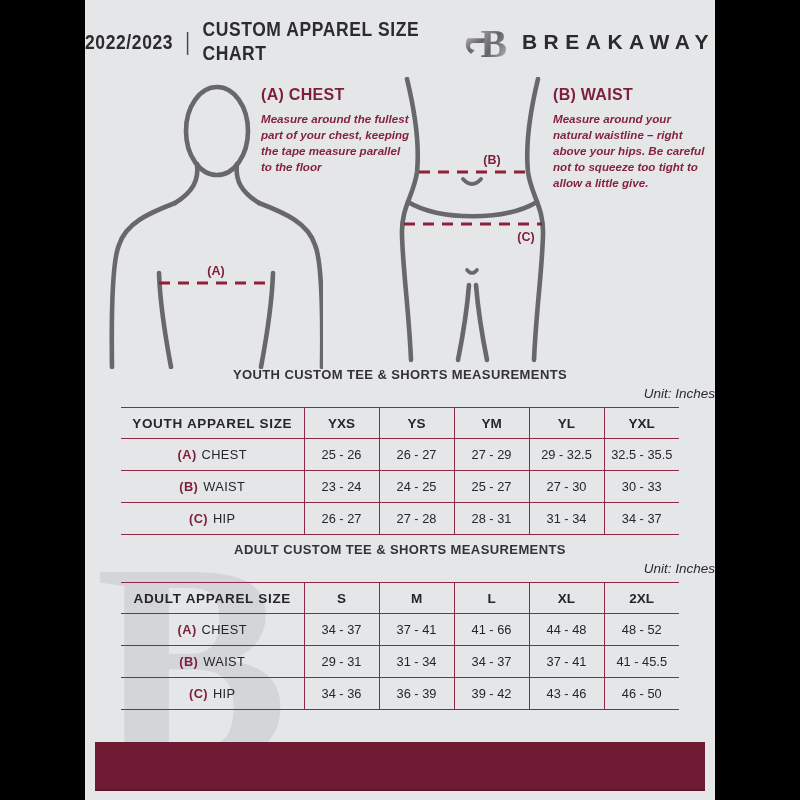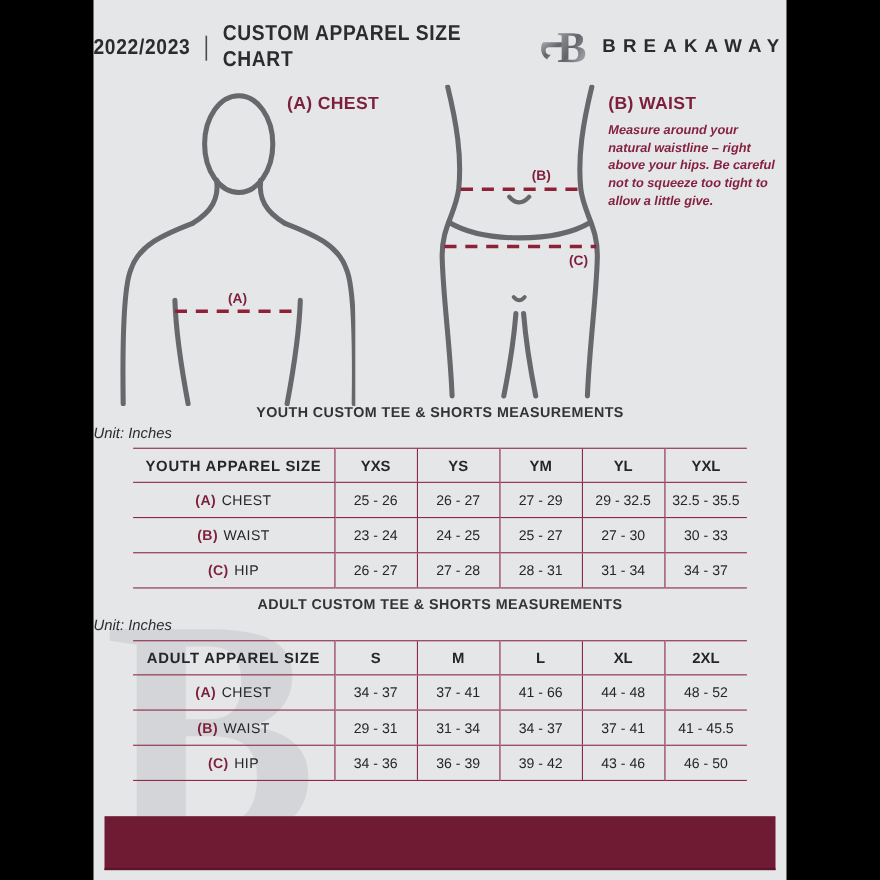--- a/index.html
+++ b/index.html
@@ -12,39 +12,39 @@
              font-family:"Liberation Serif",serif;font-weight:bold;font-size:290px;line-height:1;
              color:rgba(110,110,122,0.14);pointer-events:none;}
 
   
   .hdr{position:absolute;top:20px;left:0;width:630px;height:44px;display:flex;
        align-items:center;justify-content:flex-start;gap:26px;z-index:2;}
   .hdr-title{display:flex;align-items:center;gap:12px;font-weight:bold;font-size:17.5px;
              letter-spacing:.6px;color:#2c2c2e;transform:scaleY(1.12);}
   .hdr-sep{font-weight:normal;color:#4a4a4c;font-size:18px;transform:scaleY(1.2);}
   .brand{display:flex;align-items:center;gap:8px;margin-left:10px;}
-  .brand-name{font-weight:bold;font-size:17px;letter-spacing:6.5px;color:#2b2b2d;}
+  .brand-name{font-weight:bold;font-size:21px;letter-spacing:6.5px;color:#2b2b2d;}
 
   
   .guide{position:absolute;top:75px;left:0;width:630px;height:292px;z-index:1;}
   .fig{position:absolute;}
   .fig-upper{left:24px;top:2px;}
   .fig-lower{left:310px;top:2px;}
   .gtxt{position:absolute;width:152px;}
   .gtxt h3{margin:0 0 7px 0;font-size:16px;font-weight:bold;color:#7d1f3a;letter-spacing:.3px;}
   .gtxt p{margin:0;font-size:11.6px;font-style:italic;line-height:1.38;color:#852240;font-weight:bold;
           font-family:"Liberation Sans",sans-serif;}
   .gtxt-a{left:176px;top:11px;}
   .gtxt-b{left:468px;top:11px;}
   .gtxt-c{left:468px;top:149px;}
 
   
   .sec-title{position:absolute;left:0;width:630px;text-align:center;font-size:13px;
              font-weight:bold;color:#333335;letter-spacing:.4px;z-index:1;}
-  .sec-unit{position:absolute;left:0;width:630px;text-align:left;font-size:13.5px;
+  .sec-unit{position:absolute;left:0;width:630px;text-align:right;font-size:13.5px;
             font-style:italic;color:#2b2b2d;z-index:1;}
   .youth-title{top:367px;} .youth-unit{top:386px;}
   .adult-title{top:542px;} .adult-unit{top:561px;}
 
   
   table.size{position:absolute;left:36px;width:558px;border-collapse:collapse;
              table-layout:fixed;z-index:1;background:transparent;}
   .tbl-youth{top:407px;} .tbl-adult{top:582px;}
   table.size col.c-lbl{width:183px;}
   table.size col.c-sz{width:75px;}
@@ -121,20 +121,21 @@
           <path d="M81 208 C83 233 87 258 92 283"></path>
         </g>
         <path d="M24 95 H134" stroke="#8e2038" stroke-width="3.2" stroke-dasharray="11 8" fill="none"></path>
         <path d="M9 147 H147" stroke="#8e2038" stroke-width="3.2" stroke-dasharray="11 8" fill="none"></path>
         <text x="97" y="87" text-anchor="middle" font-size="12.5" font-weight="bold" fill="#7d1f3a">(B)</text>
         <text x="131" y="164" text-anchor="middle" font-size="12.5" font-weight="bold" fill="#7d1f3a">(C)</text>
       </svg>
 
       <div class="gtxt gtxt-a">
         <h3>(A) CHEST</h3>
+        <p>Measure around the fullest part of your chest, keeping the tape measure parallel to the floor</p>
       </div>
       <div class="gtxt gtxt-b">
         <h3>(B) WAIST</h3>
         <p>Measure around your natural waistline – right above your hips. Be careful not to squeeze too tight to allow a little give.</p>
       </div>
     </div>
 
     <div class="sec-title youth-title">YOUTH CUSTOM TEE &amp; SHORTS MEASUREMENTS</div>
     <div class="sec-unit youth-unit">Unit: Inches</div>
 

